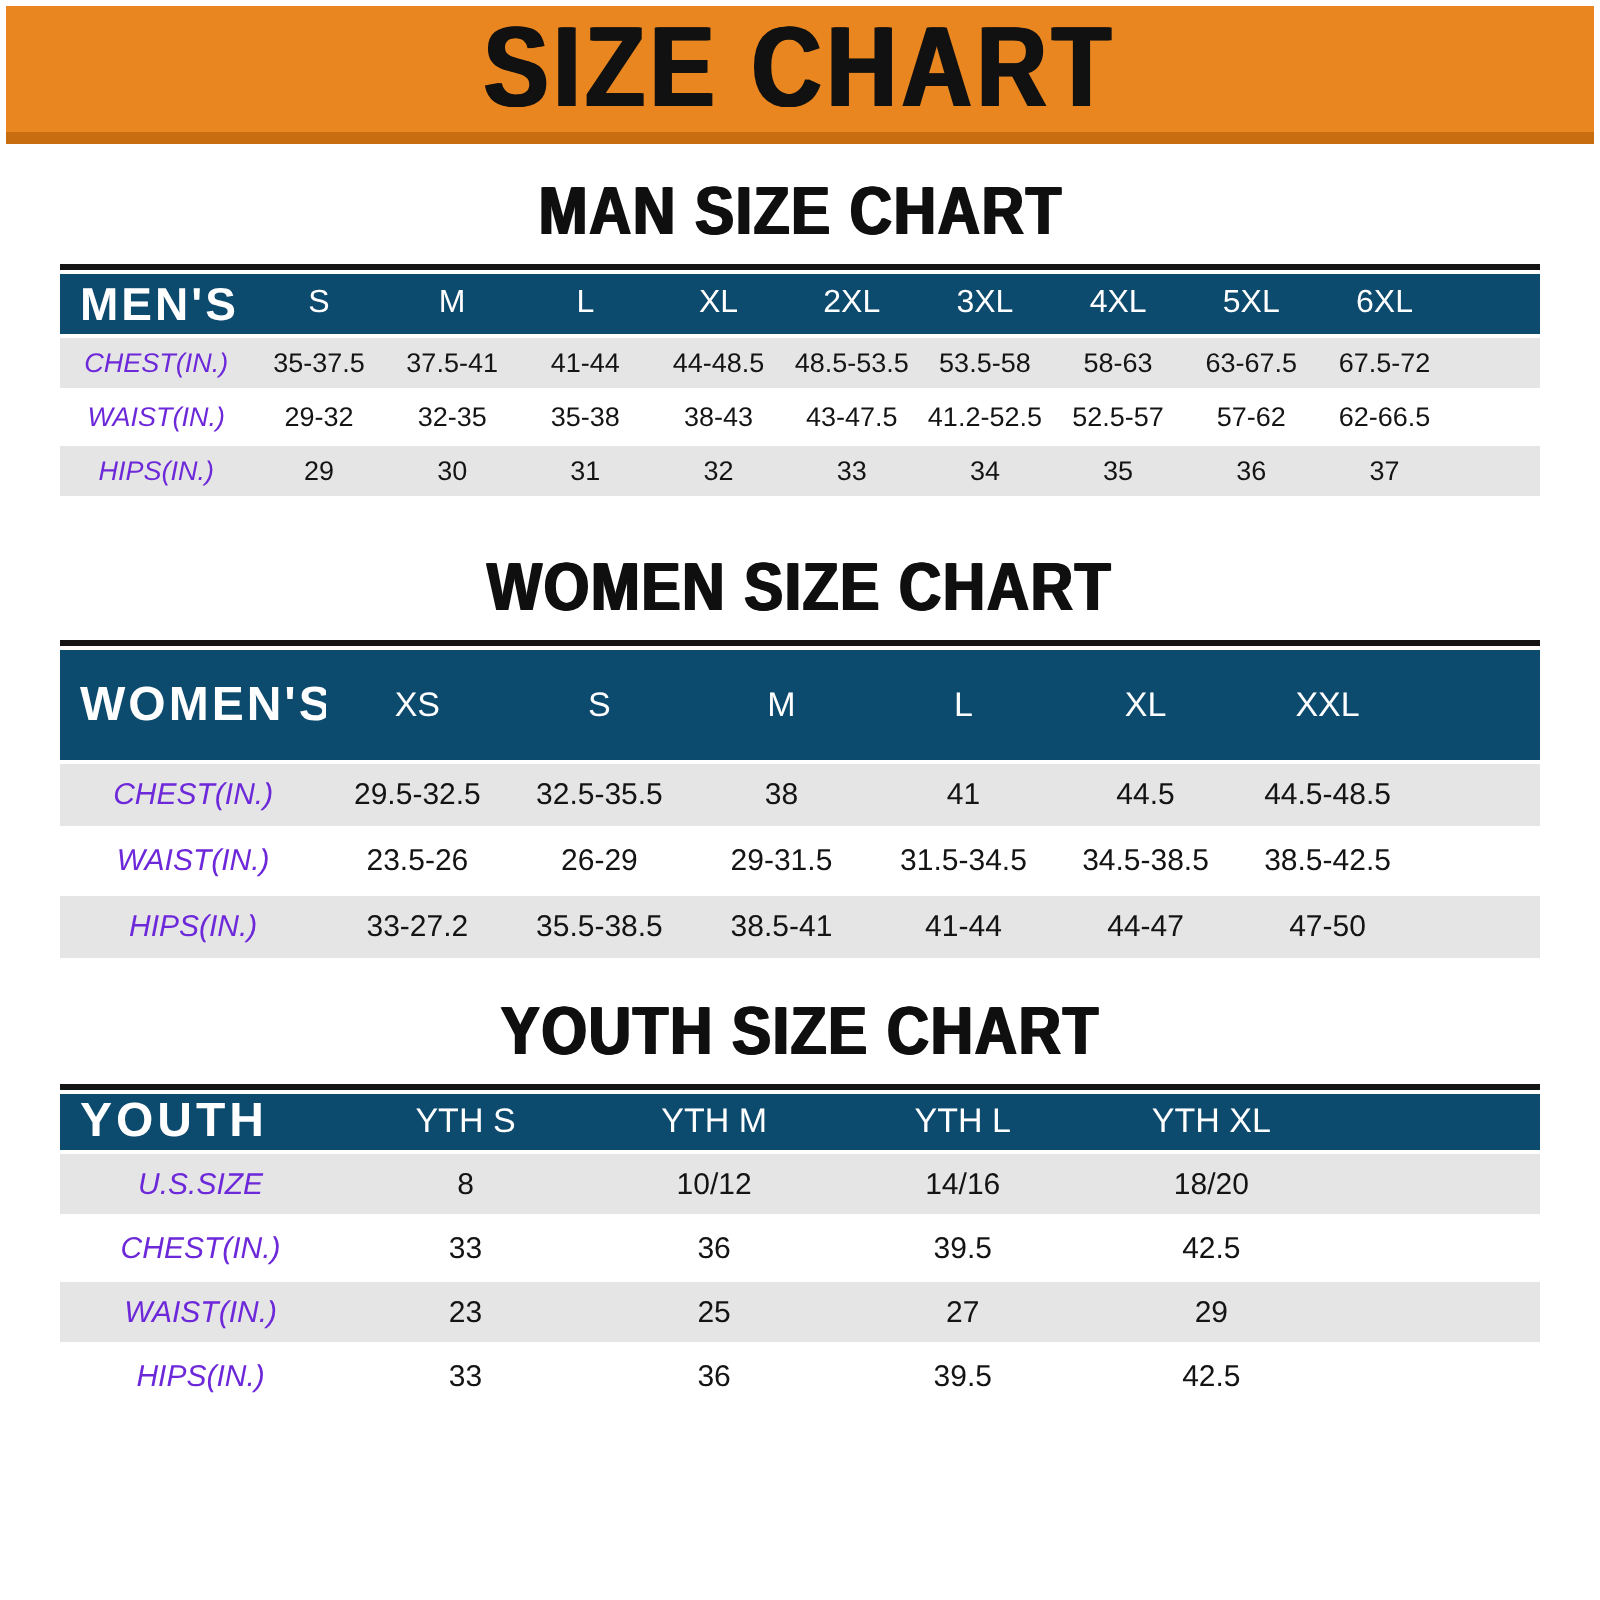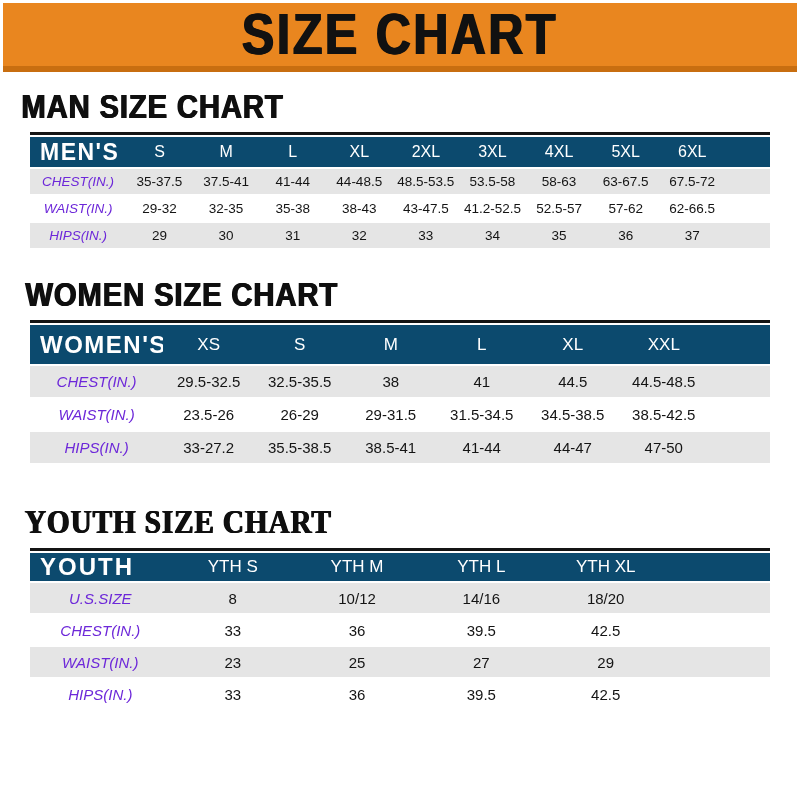--- a/index.html
+++ b/index.html
@@ -13,50 +13,50 @@
     border-bottom:6px solid #C86E10;
     display:flex;align-items:center;justify-content:center;
   }
   .banner-title{
     display:inline-block;transform:scaleX(0.85);transform-origin:center;
     font-size:57px;font-weight:bold;letter-spacing:3px;color:#111;
     text-shadow:1px 0 0 #111,-1px 0 0 #111;line-height:1;
   }
   
   .section-heading{
-    font-weight:bold;color:#0f0f0f;line-height:1;
+    text-align:center;font-weight:bold;color:#0f0f0f;line-height:1;
   }
   .section-heading .condensed{
     display:inline-block;transform:scaleX(0.86);transform-origin:center;
     font-size:34px;letter-spacing:1px;text-shadow:0.7px 0 0 #0f0f0f,-0.7px 0 0 #0f0f0f;
   }
   .h-man{margin-top:17px;}
   .h-women{margin-top:27px;}
-  .h-youth{margin-top:40px;font-family:Liberation Serif, serif;}
+  .h-youth{margin-top:18px;}
   
   table.size-table{
     width:740px;margin:9px auto 0 auto;border-collapse:separate;border-spacing:0 2px;
     table-layout:fixed;border-top:3px solid #141414;
   }
   table.size-table th,table.size-table td{
     padding:0;text-align:center;font-weight:normal;overflow:hidden;white-space:nowrap;
   }
   tr.head th{background:#0c4a6e;color:#fff;font-size:16px;}
   tr.head th.corner{
     text-align:left;padding-left:10px;font-weight:bold;letter-spacing:1.5px;font-size:23px;
   }
   tr.row th.rl{font-size:14.5px;color:#6d28d9;font-style:italic;}
   tr.row td{font-size:14.5px;color:#141414;}
   tr.row.gray td,tr.row.gray th{background:#E5E5E5;}
   tr.row.white td,tr.row.white th{background:#ffffff;}
   
   .mens tr.head th{height:30px;}
   .mens tr.row th,.mens tr.row td{height:25px;font-size:13.5px;}
   .mens tr.row th.rl{font-size:13.5px;}
-  .womens tr.head th{height:39px;font-size:17px;}
+  .womens tr.head th{height:55px;font-size:17px;}
   .womens tr.head th.corner{font-size:24px;}
   .womens tr.row th,.womens tr.row td{height:31px;font-size:15px;}
   .youth tr.head th{height:20px;font-size:17px;}
   .youth tr.head th.corner{font-size:24px;letter-spacing:2px;}
   .youth tr.row th,.youth tr.row td{height:30px;font-size:15px;}
   
   .disclaimer{margin:21px 20px 0 30px;color:#A2302B;}
   .disclaimer .dline{
     display:inline-block;transform:scaleX(0.80);transform-origin:left center;
     font-size:24.5px;line-height:1.28;white-space:nowrap;font-weight:normal;

